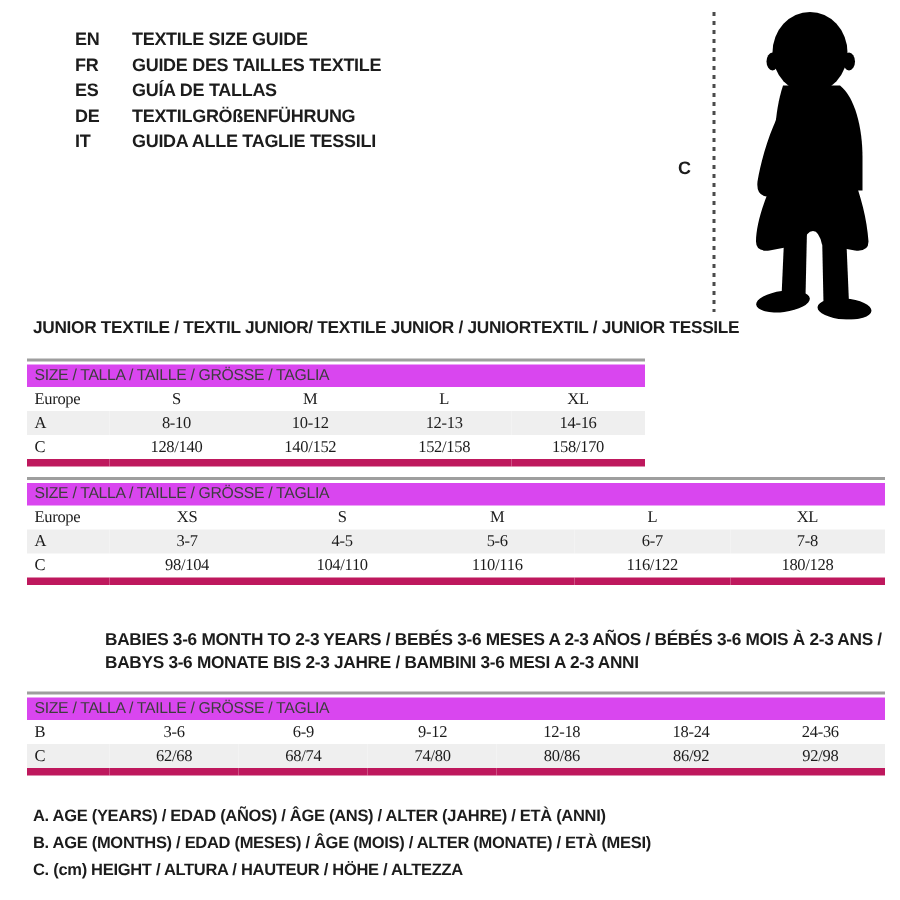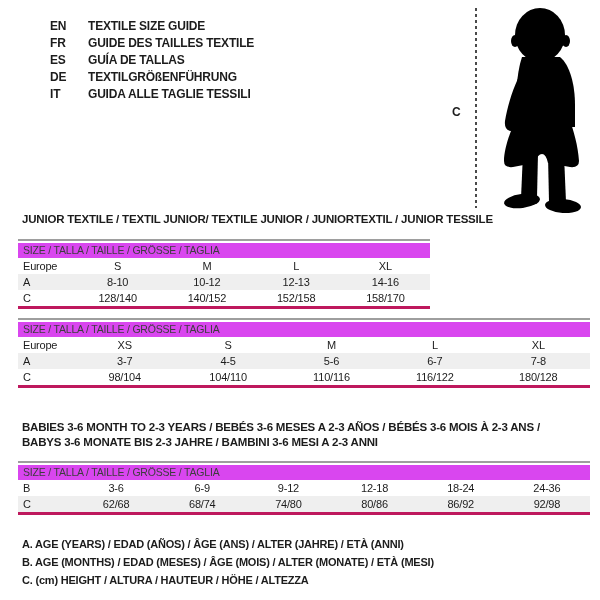--- a/index.html
+++ b/index.html
@@ -19,28 +19,28 @@
     position:absolute;left:475px;top:8px;width:2px;height:200px;
     background:repeating-linear-gradient(to bottom,#4a4a4a 0 3px,transparent 3px 6px);
   }
   .toddler{position:absolute;left:482px;top:5px;}
   
   .sec{position:absolute;left:18px;}
   .tbl-title{
     margin:0 0 12px 4px;font-size:11.5px;font-weight:bold;letter-spacing:-0.2px;
     line-height:15px;white-space:nowrap;
   }
-  .tbl-title .tline{display:block;}
+  .tbl-title .tline{display:block;margin-left:48px;}
   .subsz{font-size:8px;}
   .rule{height:2px;background:#9e9e9e;margin-bottom:2px;}
   .bar{
     height:15px;line-height:15px;background:#d946ef;color:#3d3d3d;
     font-size:10.5px;padding-left:5px;letter-spacing:-0.2px;
   }
-  table.sizes{border-collapse:collapse;table-layout:fixed;border-bottom:3px solid #be185d;}
+  table.sizes{border-collapse:collapse;table-layout:fixed;border-bottom:5px solid #be185d;font-family:Liberation Serif, serif;}
   table.sizes td{
     height:16px;padding:0;font-size:11px;text-align:center;
     letter-spacing:-0.2px;white-space:nowrap;
   }
   table.sizes td.lab{width:50px;text-align:left;padding-left:5px;}
   table.sizes tr:nth-child(even) td{background:#efefef;}
   
   .notes{position:absolute;left:22px;top:535px;}
   .note-row{height:18px;line-height:18px;font-size:11px;font-weight:bold;letter-spacing:-0.2px;white-space:nowrap;}
 </style>

